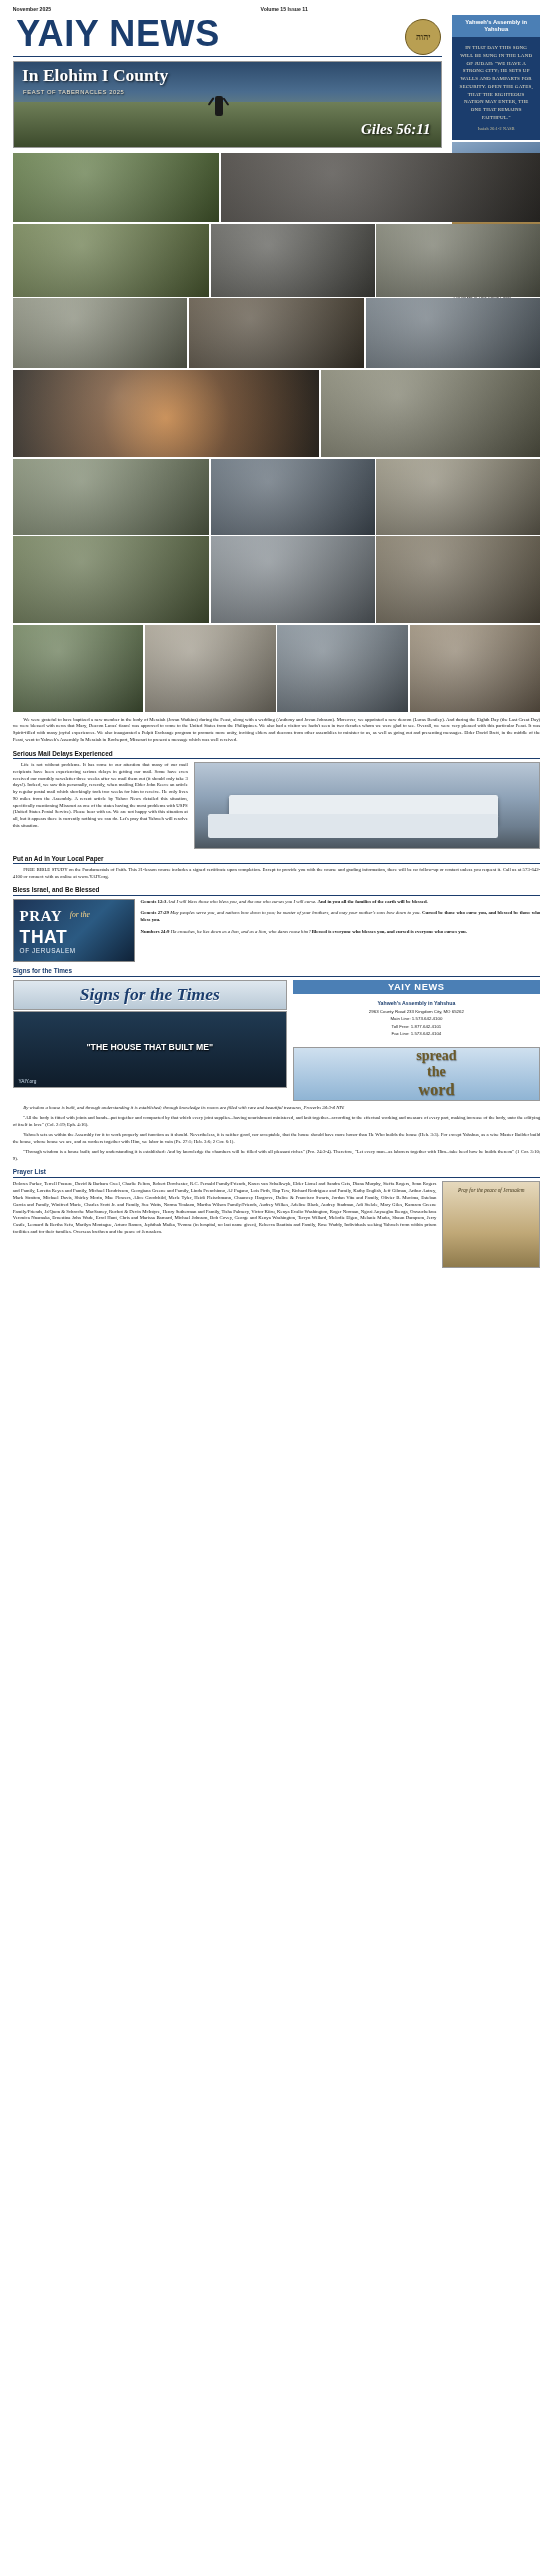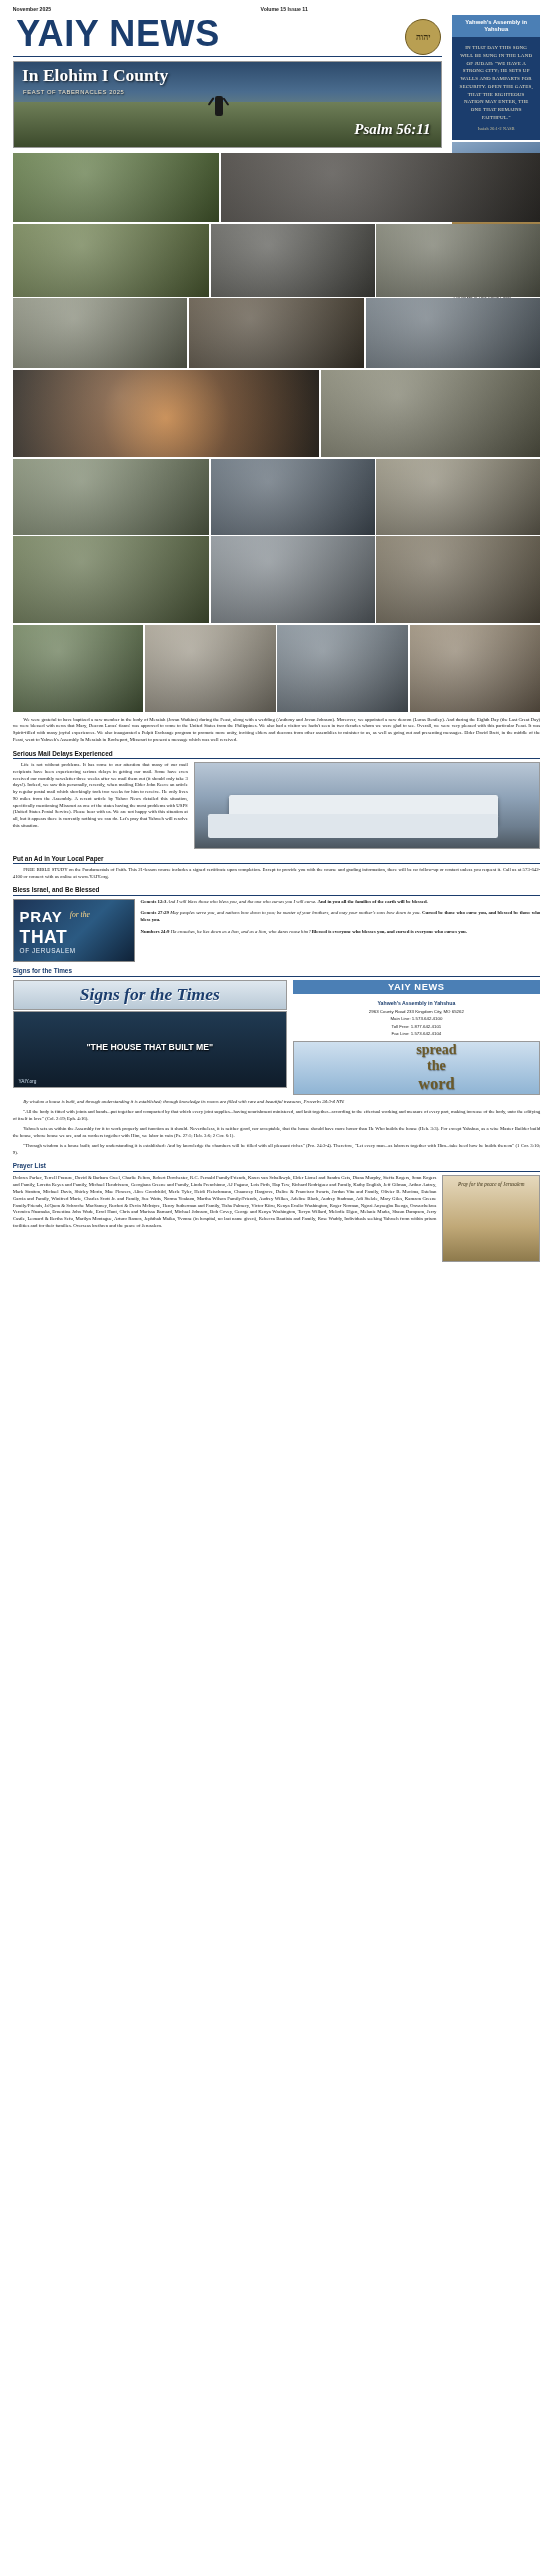--- a/index.html
+++ b/index.html
@@ -198,21 +198,21 @@
   }
 
   .praybox {
     width: 100%; height: 63px;
     background: linear-gradient(135deg,#1d3557 0%, #2b5a82 55%, #0f2238 100%);
     color: #fff; position: relative; border: 0.6px solid #888;
     overflow: hidden;
   }
   .praybox .p1 {
     position: absolute; left: 5.8px; top: 8.2px;
-    font-family: Liberation Sans, sans-serif;
+    font-family: Liberation Serif, serif;
     font-weight: bold; font-size: 15px; letter-spacing: 0.6px;
   }
   .praybox .p2 {
     position: absolute; left: 56px; top: 10.5px;
     font-family: "Liberation Serif", serif;
     font-style: italic; font-size: 7.6px; color: #ffd98a; text-align: right;
   }
   .praybox .p3 {
     position: absolute; left: 5.8px; top: 27px;
     font-family: "Liberation Sans", sans-serif;
@@ -272,21 +272,21 @@
     text-align: center; padding: 2.3px;
     letter-spacing: 0.6px;
   }
   .addr {
     font-family: "Liberation Sans", sans-serif;
     font-size: 4.4px; line-height: 1.7;
     text-align: center; padding: 4.7px 2.3px 2.3px 2.3px; color: #222;
   }
   .addr .nm { font-weight: bold; font-size: 5.2px; color: #1b3d6d; }
   .spread {
-    margin-top: 1px; height: 54px;
+    margin-top: 7px; height: 54px;
     background: linear-gradient(180deg,#cfe0ef,#8fb4d4);
     border: 0.6px solid #999;
     display: flex; flex-direction: column; align-items: center; justify-content: center; padding-left: 40px;
   }
   .spread .s1, .spread .s2 {
     font-family: "Liberation Serif", serif;
     font-weight: bold; font-size: 14px; color: #6b5a2a;
     text-shadow: 0.6px 0.6px 1.2px rgba(0,0,0,.4);
   }
   .spread .s2 { font-size: 16.3px; }
@@ -350,21 +350,21 @@
     <div style="width:99px"></div>
   </div>
   <div class="rule" style="margin-right:111px"></div>
 
   <div class="collage" style="padding-right:111px">
     <div class="banner">
       <div class="bg-hill"></div>
       <div class="figure"></div>
       <div class="banner-text">In Elohim I County</div>
       <div class="banner-sub">FEAST OF TABERNACLES 2025</div>
-      <div class="banner-psalm">Psalm 56:11</div>
+      <div class="banner-psalm">Giles 56:11</div>
     </div>
   </div>
 
   <div class="collage">
     <div class="grid g1" style="height:69px">
       <div class="ph" style="background:linear-gradient(160deg,#6f8a52,#3d4f28)"></div>
       <div class="ph" style="background:linear-gradient(160deg,#4e4a45,#2b2926)"></div>
     </div>
     <div class="grid g3" style="height:73px">
       <div class="ph" style="background:linear-gradient(160deg,#7d8f5c,#42502b)"></div>

